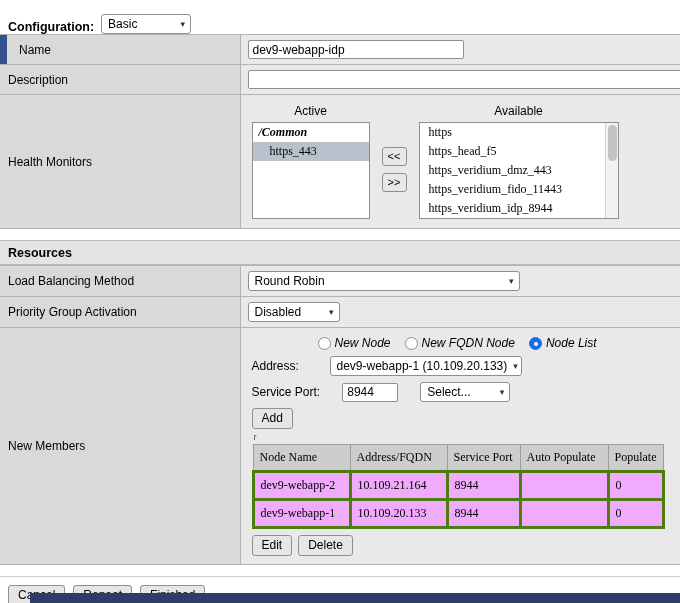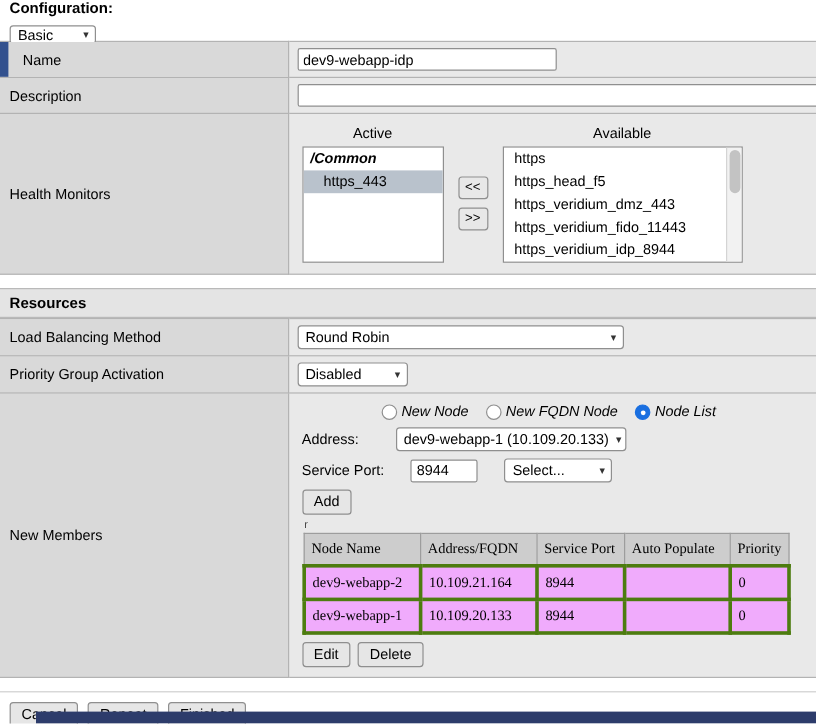--- a/index.html
+++ b/index.html
@@ -7,31 +7,31 @@
   body {
     font-family: "Liberation Sans", "DejaVu Sans", sans-serif;
     font-size: 12px;
     color: #000;
     background: #fff;
     position: relative;
     overflow: hidden;
   }
 
   
-  .config-bar { height: 34px; display: flex; align-items: flex-start; gap: 7px; padding: 0 8px; flex-direction: column; }
+  .config-bar { height: 34px; display: flex; align-items: flex-end; gap: 7px; padding: 0 8px; }
   .cfg-label { font-weight: bold; font-size: 12.5px; }
 
   
   .sel {
     display: inline-flex; align-items: center; justify-content: space-between;
     background: #fff; border: 1px solid #8f8f8f; border-radius: 3px;
     height: 20px; padding: 0 5px 0 6px; gap: 6px; cursor: default; white-space: nowrap;
   }
   .chev { font-size: 9px; color: #333; line-height: 1; }
-  .sel-config { width: 72px; }
+  .sel-config { width: 90px; }
   .sel-lb { width: 272px; }
   .sel-pg { width: 92px; }
   .sel-addr { width: 192px; }
   .sel-port { width: 90px; }
 
   
   table.settings { width: 680px; border-collapse: collapse; table-layout: fixed; }
   table.settings td { border-top: 1px solid #b3b3b3; border-bottom: 1px solid #b3b3b3; vertical-align: middle; }
   td.lbl { width: 240px; background: #d9d9d9; padding: 0 8px; border-right: 1px solid #b3b3b3; }
   td.val { background: #e9e9e9; padding: 5px 7px; }
@@ -42,21 +42,21 @@
   .name-input { width: 216px; }
   .desc-input { width: 452px; }
   .port-input { width: 56px; }
 
   
   .hm { display: flex; align-items: center; gap: 12px; padding: 4px 0 4px 4px; }
   .hm-col { display: flex; flex-direction: column; align-items: center; gap: 4px; }
   .listbox { background: #fff; border: 1px solid #8f8f8f; height: 97px; overflow: hidden; }
   .active-box { width: 118px; }
   .avail-box { width: 200px; position: relative; }
-  .li { line-height: 19px; padding: 0 6px; white-space: nowrap; cursor: default; }
+  .li { line-height: 19px; padding: 0 6px; white-space: nowrap; cursor: default; font-family: Liberation Serif, serif; }
   .partition { font-weight: bold; font-style: italic; }
   .sel-item { background: var(--list-selection-gray, #b9c2cc); padding-left: 17px; }
   .avail-box .li { padding-left: 9px; }
   .sb { position: absolute; top: 0; right: 0; bottom: 0; width: 13px; background: #f2f2f2; border-left: 1px solid #d4d4d4; }
   .sb-thumb { position: absolute; top: 2px; left: 2px; width: 9px; height: 36px; background: #c3c3c3; border-radius: 5px; }
   .hm-btns { display: flex; flex-direction: column; gap: 7px; margin-top: 16px; }
   .mv-btn { width: 25px; height: 19px; font-size: 11px; font-family: inherit; background: #e8e8e8; border: 1px solid #8f8f8f; border-radius: 3px; line-height: 1; padding: 0; }
 
   
   .section-head {
@@ -229,21 +229,21 @@
                 <col style="width:73px">
                 <col style="width:88px">
                 <col style="width:47px">
           </colgroup>
           <tbody>
                 <tr>
             <th>Node Name</th>
             <th>Address/FQDN</th>
             <th>Service Port</th>
             <th>Auto Populate</th>
-            <th>Priority</th>
+            <th>Populate</th>
           </tr>
           <tr>
             <td>dev9-webapp-2</td>
             <td>10.109.21.164</td>
             <td>8944</td>
             <td></td>
             <td>0</td>
           </tr>
           <tr>
             <td>dev9-webapp-1</td>

